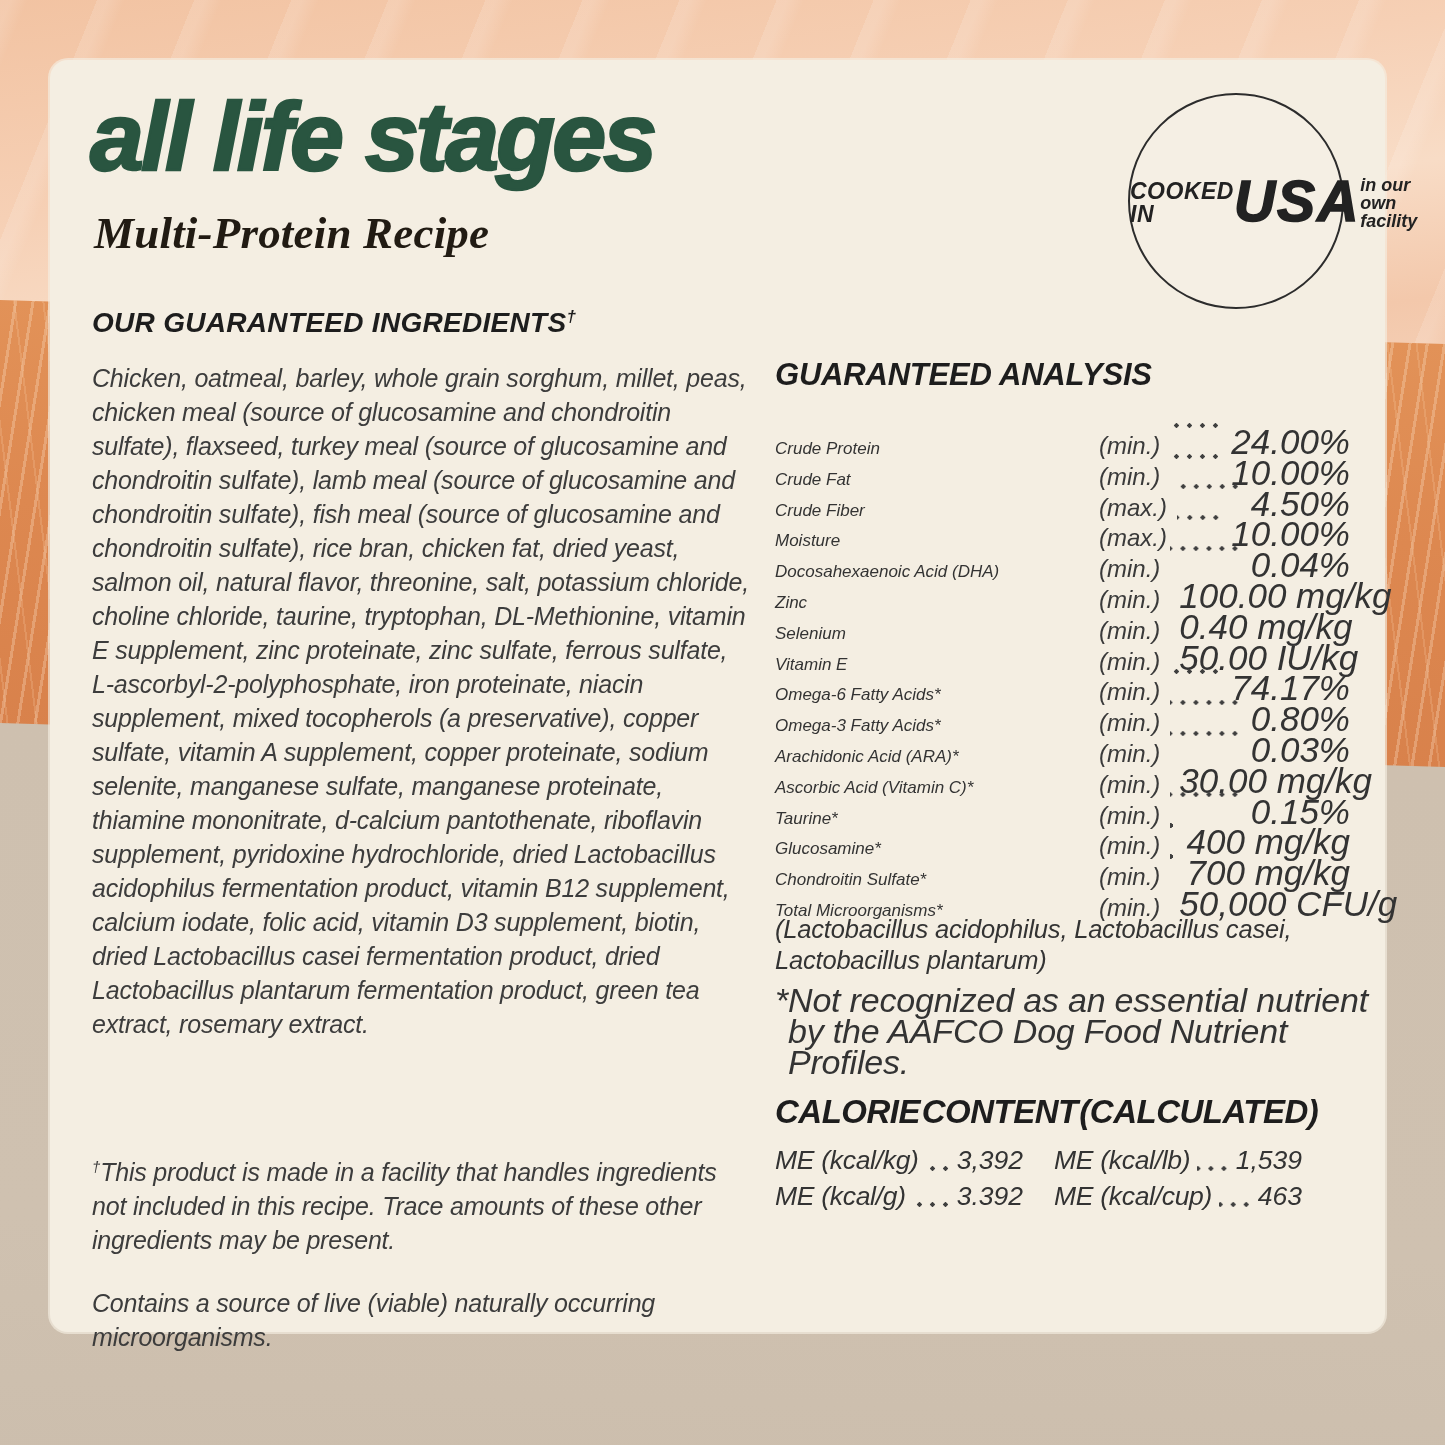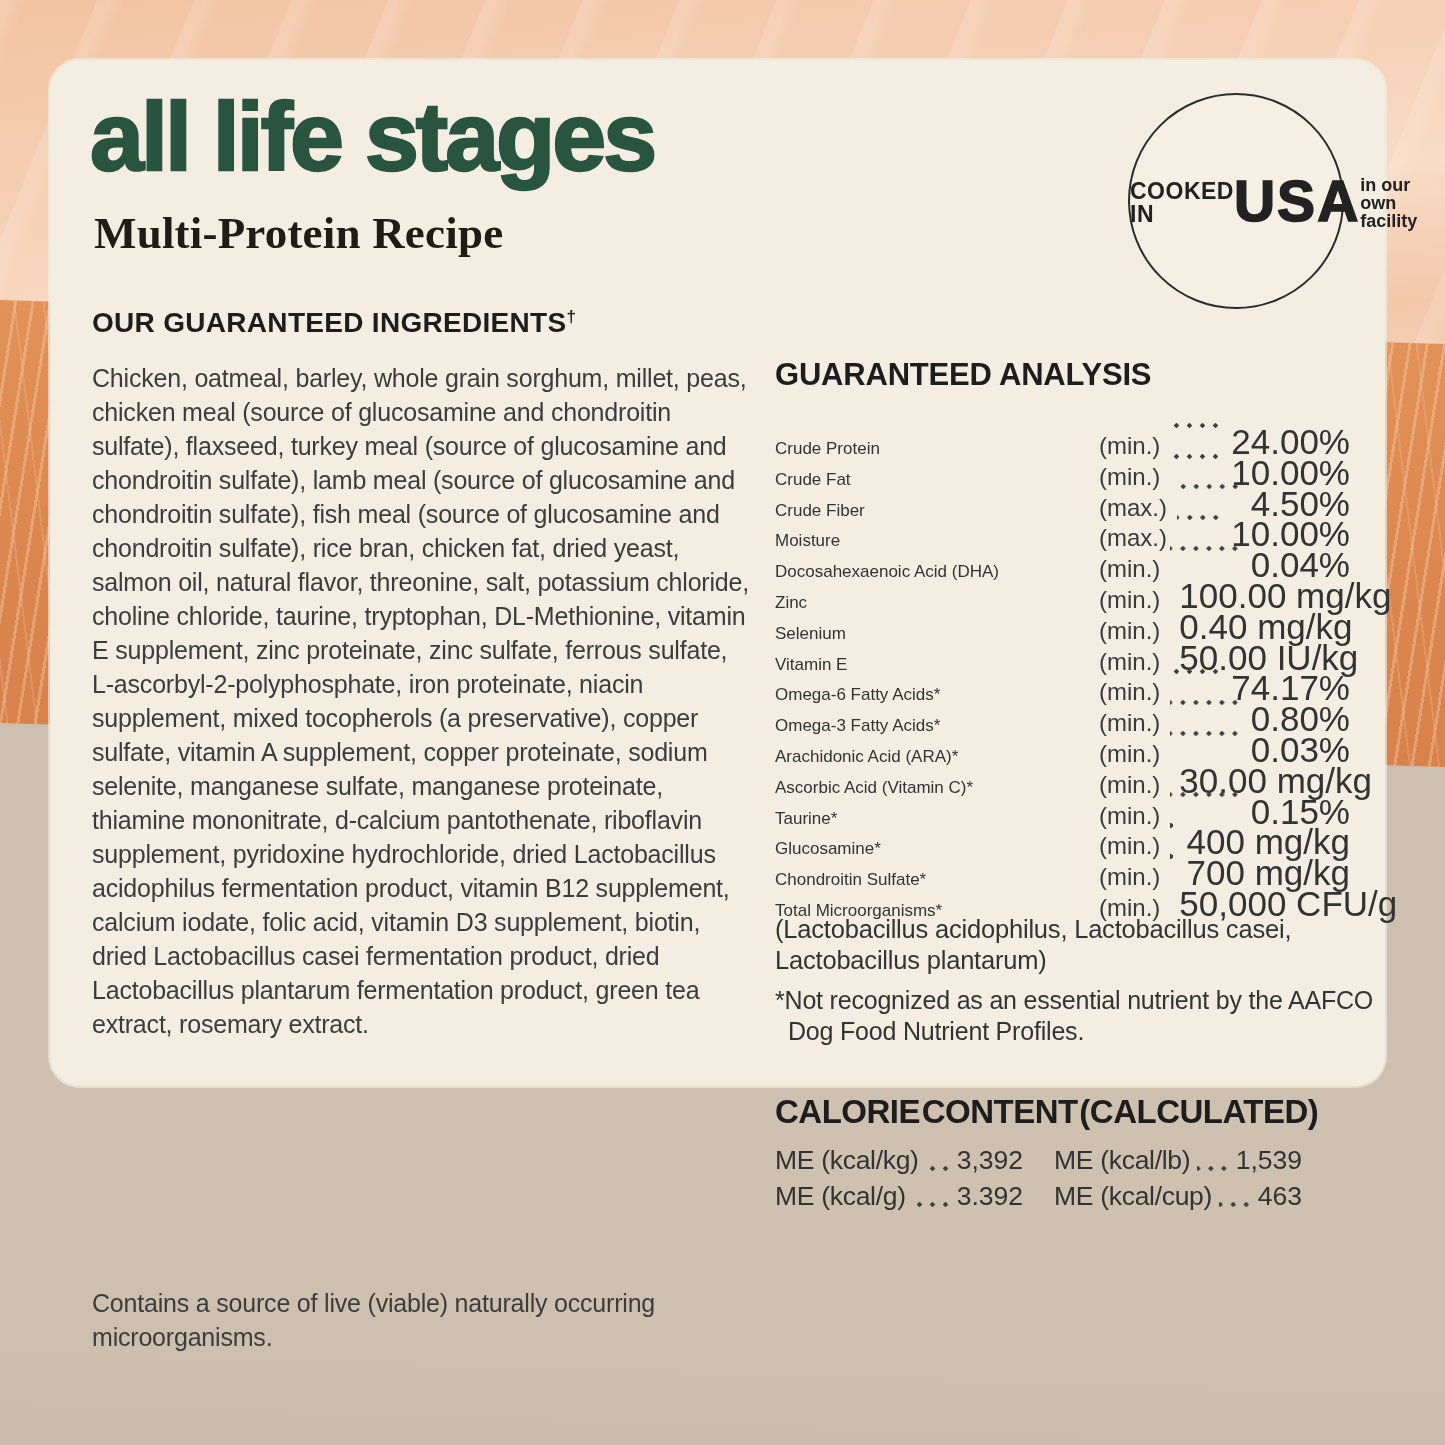--- a/index.html
+++ b/index.html
@@ -14,22 +14,22 @@
     opacity:.5;}
   .bg-field{position:absolute;left:-20px;top:322px;width:1485px;height:445px;transform:skewY(1.75deg);
     background:linear-gradient(180deg,#e29258 0%,#dd8850 45%,#d8814b 100%);}
   .bg-field::after{content:"";position:absolute;inset:0;opacity:.55;
     background:repeating-linear-gradient(99deg,rgba(255,236,214,.5) 0 3px,rgba(221,138,82,0) 3px 17px),
                repeating-linear-gradient(83deg,rgba(255,220,185,.35) 0 2px,rgba(221,138,82,0) 2px 29px);}
   .bg-ground{position:absolute;left:-20px;top:745px;width:1485px;height:820px;transform:skewY(1.75deg);
     background:linear-gradient(180deg,#cec0af 0%,#cfc1b0 60%,#cbbdac 100%);}
 
   
-  .card{position:absolute;left:50px;top:60px;width:1335px;height:1026px;background:#f4eee2;
-    border-radius:30px;box-shadow:0 0 0 2px rgba(244,238,226,.65);}
+  .card{position:absolute;left:50px;top:60px;width:1335px;height:1272px;background:#f4eee2;
+    border-radius:18px;box-shadow:0 0 0 2px rgba(244,238,226,.65);font-style:italic;}
 
   
   .title{position:absolute;left:40px;top:26px;margin:0;font-size:97px;line-height:1.05;
     font-weight:700;letter-spacing:-3px;color:#295540;-webkit-text-stroke:2.4px #295540;}
   .subtitle{position:absolute;left:44px;top:147px;margin:0;font-family:"Liberation Serif","DejaVu Serif",serif;
     font-size:45px;font-weight:700;letter-spacing:.2px;color:#211b13;}
 
   
   .badge{position:absolute;left:1078px;top:33px;width:216px;height:216px;border-radius:50%;
     border:2.5px solid #2c2c2c;background:#f5efe4;display:flex;align-items:center;box-sizing:border-box;}
@@ -56,21 +56,21 @@
   .ga-rows{position:absolute;left:725px;top:344px;width:575px;}
   .ga-row{display:flex;align-items:baseline;height:30.8px;color:#333;}
   .ga-label{flex:none;min-width:324px;white-space:nowrap;font-size:17px;margin-top:35px;}
   .ga-q{flex:none;font-size:24px;color:#3a3a3a;}
   .dots{flex:1;height:7px;align-self:flex-end;margin:0 9px 6px 10px;
     background-image:radial-gradient(circle,#3f3f3f 2.1px,transparent 2.3px);
     background-size:13px 7px;background-repeat:repeat-x;background-position:right bottom;}
   .ga-val{flex:none;white-space:nowrap;font-size:35px;text-align:right;}
   .ga-paren{position:absolute;left:725px;top:854px;width:600px;margin:0;font-size:25.5px;line-height:31px;
     letter-spacing:-.2px;color:#333;}
-  .ga-foot{position:absolute;left:725px;top:925px;width:590px;margin:0;font-size:25px;line-height:31px;
+  .ga-foot{position:absolute;left:725px;top:925px;width:590px;margin:0;font-size:34px;line-height:31px;
     letter-spacing:-.2px;color:#333;padding-left:13px;text-indent:-13px;}
 
   
   .cal-head{position:absolute;left:725px;top:1033px;margin:0;font-size:33px;font-weight:700;
     letter-spacing:-.5px;word-spacing:-7px;color:#1d1d1d;}
   .cal-grid{position:absolute;left:725px;top:1085px;display:grid;grid-template-columns:248px 248px;
     column-gap:32px;row-gap:3px;gap:31px;}
   .cal-col{display:flex;flex-direction:column;gap:3px;}
   .cal-row{display:flex;align-items:baseline;height:33px;color:#333;}
   .cal-label{flex:none;white-space:nowrap;font-size:26.5px;letter-spacing:-.3px;}
@@ -94,20 +94,21 @@
       <svg class="usa-map" viewBox="0 0 100 58" fill="none">
         <path d="M7,9 L38,7 L55,8 L58,12 L62,8 L68,10 L70,6 L74,2 L78,7 L76,12 L79,16 L74,24 L71,30 L69,34 L72,38 L77,46 L74,48 L68,40 L63,37 L56,37 L50,39 L46,41 L44,49 L40,53 L37,45 L31,40 L24,36 L17,31 L12,27 L10,21 L8,15 Z" stroke="#2c2c2c" stroke-width="2" stroke-linejoin="round"></path>
       </svg>
       <div class="badge-l1">COOKED IN</div>
       <div class="badge-l2">USA</div>
       <div class="badge-l3">in our own facility</div>
     </div>
 
     <h3 class="ing-head"><span>OUR GUARANTEED INGREDIENTS</span><sup>†</sup></h3>
     <p class="ing-body">Chicken, oatmeal, barley, whole grain sorghum, millet, peas, chicken meal (source of glucosamine and chondroitin sulfate), flaxseed, turkey meal (source of glucosamine and chondroitin sulfate), lamb meal (source of glucosamine and chondroitin sulfate), fish meal (source of glucosamine and chondroitin sulfate), rice bran, chicken fat, dried yeast, salmon oil, natural flavor, threonine, salt, potassium chloride, choline chloride, taurine, tryptophan, DL-Methionine, vitamin E supplement, zinc proteinate, zinc sulfate, ferrous sulfate, L-ascorbyl-2-polyphosphate, iron proteinate, niacin supplement, mixed tocopherols (a preservative), copper sulfate, vitamin A supplement, copper proteinate, sodium selenite, manganese sulfate, manganese proteinate, thiamine mononitrate, d-calcium pantothenate, riboflavin supplement, pyridoxine hydrochloride, dried Lactobacillus acidophilus fermentation product, vitamin B12 supplement, calcium iodate, folic acid, vitamin D3 supplement, biotin, dried Lactobacillus casei fermentation product, dried Lactobacillus plantarum fermentation product, green tea extract, rosemary extract.</p>
+    <p class="ing-foot"><sup>†</sup><span>This product is made in a facility that handles ingredients not included in this recipe. Trace amounts of these other ingredients may be present.</span></p>
     <p class="ing-note">Contains a source of live (viable) naturally occurring microorganisms.</p>
 
     <h3 class="ga-head">GUARANTEED ANALYSIS</h3>
     <div class="ga-rows">
 
         <div class="ga-row">
           <span class="ga-label">Crude Protein</span>
           <span class="ga-q">(min.)</span>
           <span class="dots"></span>
           <span class="ga-val">24.00%</span>

